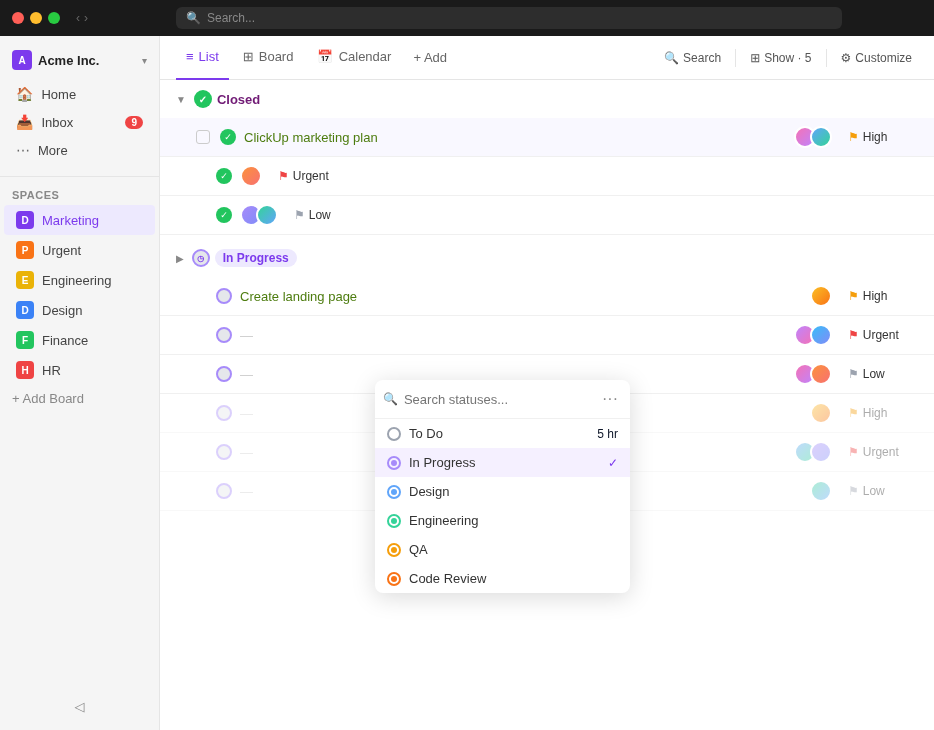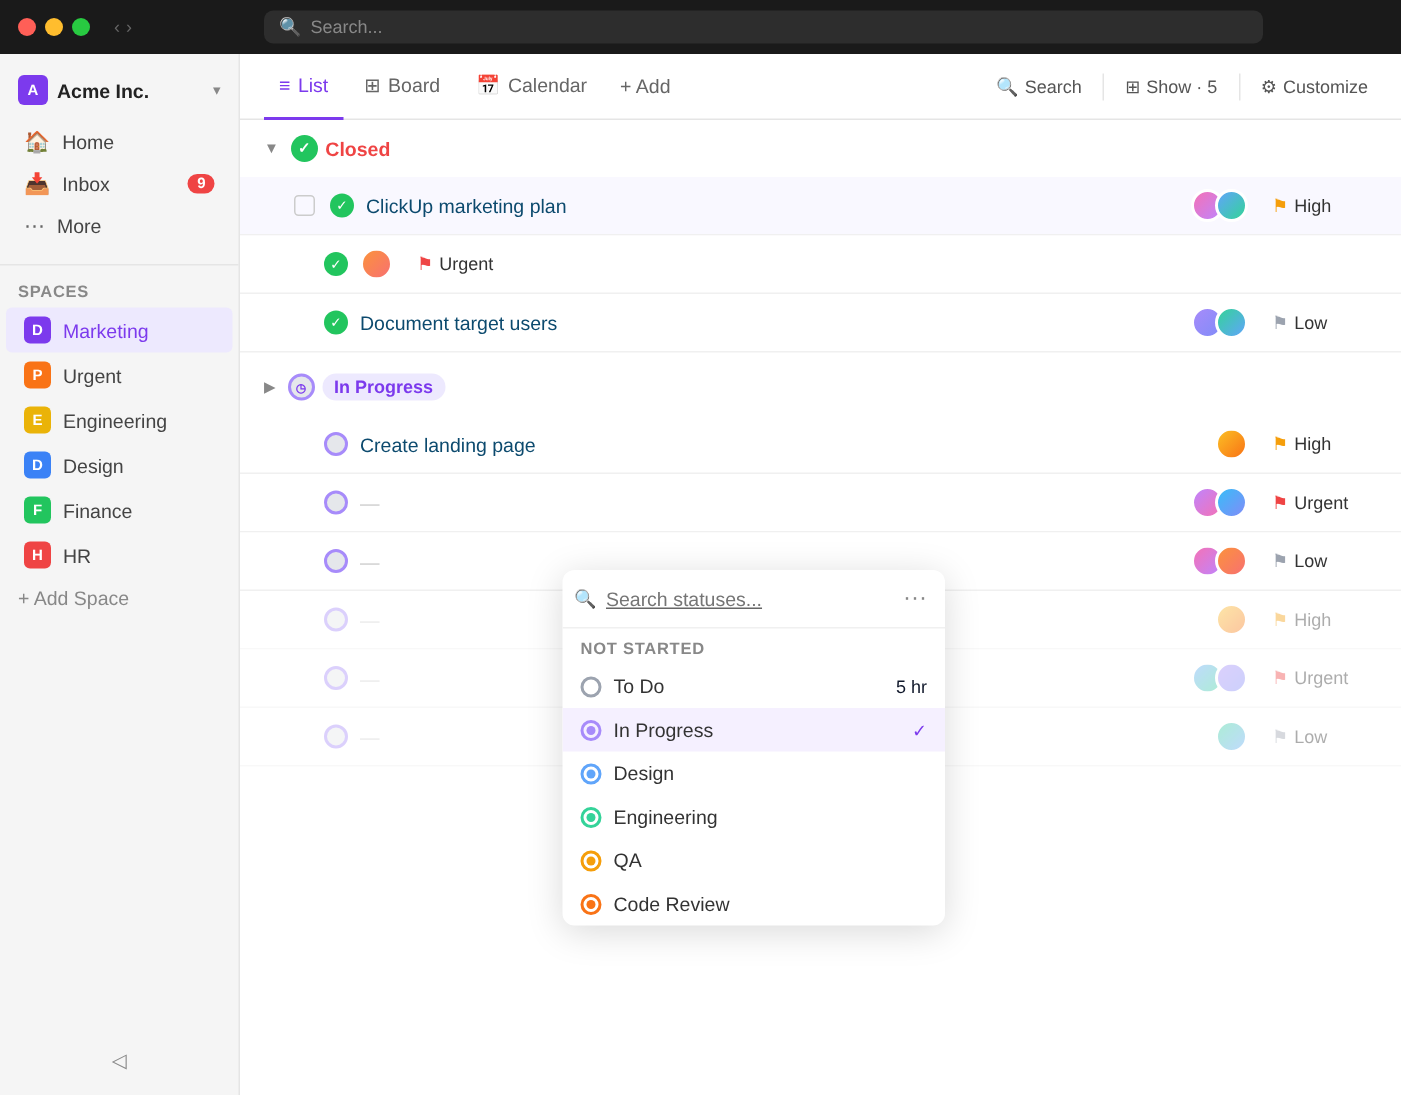--- a/index.html
+++ b/index.html
@@ -61,30 +61,30 @@
     .separator { width: 1px; height: 18px; background: #e5e5e5; }
 
     
     .list-content { flex: 1; overflow-y: auto; position: relative; }
     .section-header { display: flex; align-items: center; gap: 8px; padding: 10px 16px; cursor: pointer; }
     .section-toggle { color: #888; font-size: 10px; }
     .status-badge { display: flex; align-items: center; gap: 5px; font-size: 13px; font-weight: 600; }
     .status-icon { width: 18px; height: 18px; border-radius: 50%; display: flex; align-items: center; justify-content: center; font-size: 10px; }
     .status-closed { background: #22c55e; color: white; }
     .status-inprogress { background: #e5e7eb; border: 2px solid #a78bfa; color: #7c3aed; }
-    .status-text-closed { color: #ef4444; }
+    .status-text-closed { color: #701a75; }
     .status-text-inprogress { color: #7c3aed; background: #ede9fe; padding: 2px 8px; border-radius: 10px; font-size: 12px; }
 
     
     .task-row { display: flex; align-items: center; padding: 8px 16px 8px 36px; border-bottom: 1px solid #f0f0f0; gap: 8px; background: white; position: relative; }
     .task-row.highlighted { background: #f9f8ff; }
     .task-checkbox { width: 16px; height: 16px; border-radius: 50%; background: #22c55e; display: flex; align-items: center; justify-content: center; flex-shrink: 0; }
     .task-checkbox-inprogress { width: 16px; height: 16px; border-radius: 50%; background: #e5e7eb; border: 2px solid #a78bfa; display: flex; align-items: center; justify-content: center; flex-shrink: 0; }
     .check-icon { color: white; font-size: 9px; }
-    .task-name { flex: 1; font-size: 13px; color: #0c4a6e; }
+    .task-name { flex: 1; font-size: 13px; color: #4d7c0f; }
     .task-avatars { display: flex; margin-right: 8px; }
     .task-avatar { width: 22px; height: 22px; border-radius: 50%; border: 2px solid white; margin-left: -6px; }
     .task-avatar:first-child { margin-left: 0; }
     .avatar-1 { background: linear-gradient(135deg, #f472b6, #c084fc); }
     .avatar-2 { background: linear-gradient(135deg, #60a5fa, #34d399); }
     .avatar-3 { background: linear-gradient(135deg, #fb923c, #f87171); }
     .avatar-4 { background: linear-gradient(135deg, #a78bfa, #818cf8); }
     .avatar-5 { background: linear-gradient(135deg, #34d399, #60a5fa); }
     .avatar-6 { background: linear-gradient(135deg, #fbbf24, #f97316); }
     .avatar-7 { background: linear-gradient(135deg, #c084fc, #f472b6); }
@@ -92,21 +92,21 @@
     .priority-flag { display: flex; align-items: center; gap: 4px; font-size: 12px; min-width: 70px; justify-content: flex-start; }
     .flag-high { color: #f59e0b; }
     .flag-urgent { color: #ef4444; }
     .flag-low { color: #9ca3af; }
     .task-checkbox-wrap { display: flex; align-items: center; gap: 6px; }
     .row-checkbox { width: 14px; height: 14px; border: 1.5px solid #ccc; border-radius: 3px; flex-shrink: 0; margin-right: 4px; }
 
     
     .dropdown-overlay { position: absolute; top: 300px; left: 215px; width: 255px; background: white; border-radius: 8px; box-shadow: 0 4px 24px rgba(0,0,0,0.15); z-index: 100; overflow: hidden; }
     .dropdown-search { padding: 8px; border-bottom: 1px solid #f0f0f0; display: flex; align-items: center; gap: 6px; }
-    .dropdown-search-input { flex: 1; border: none; outline: none; font-size: 13px; color: #666; background: transparent; text-decoration: underline; }
+    .dropdown-search-input { flex: 1; border: none; outline: none; font-size: 13px; color: #666; background: transparent; }
     .dropdown-more { color: #888; font-size: 16px; cursor: pointer; padding: 2px 4px; }
     .dropdown-section-label { padding: 8px 12px 4px; font-size: 11px; font-weight: 600; color: #888; text-transform: uppercase; letter-spacing: 0.5px; }
     .dropdown-item { display: flex; align-items: center; gap: 8px; padding: 7px 12px; cursor: pointer; font-size: 13px; color: #333; }
     .dropdown-item.selected { background: #f5f0ff; }
     .dropdown-item-check { margin-left: auto; color: #7c3aed; font-size: 12px; }
     .status-dot { width: 14px; height: 14px; border-radius: 50%; flex-shrink: 0; display: flex; align-items: center; justify-content: center; }
     .todo-dot { border: 2px solid #9ca3af; background: transparent; }
     .inprogress-dot { border: 2px solid #a78bfa; background: transparent; display: flex; align-items: center; justify-content: center; }
     .inprogress-dot::after { content: ''; width: 6px; height: 6px; background: #a78bfa; border-radius: 50%; }
     .design-dot { border: 2px solid #60a5fa; background: transparent; display: flex; align-items: center; justify-content: center; }
@@ -190,21 +190,21 @@
     </div>
     <div class="space-item">
       <div class="space-dot dot-green2">F</div>
       <span>Finance</span>
     </div>
     <div class="space-item">
       <div class="space-dot dot-red2">H</div>
       <span>HR</span>
     </div>
 
-    <div class="add-space">+ Add Space</div>
+    <div class="add-space">+ Add Board</div>
 
     <div style="flex:1;"></div>
     <div class="sidebar-collapse">
       <span>◁</span>
     </div>
   </div>
 
   <div class="content">
 
     <div class="content-header">
@@ -285,21 +285,20 @@
         </div>
       </div>
 
       <div class="task-row">
         <div class="task-checkbox-wrap">
           <div style="width:14px;"></div>
           <div class="task-checkbox">
               <span class="check-icon">✓</span>
             </div>
         </div>
-        <span class="task-name">Document target users</span>
         <div class="task-avatars">
           <div class="task-avatar avatar-4"></div>
           <div class="task-avatar avatar-5"></div>
         </div>
         <div class="priority-flag">
           <span class="flag-low">⚑</span>
           <span>Low</span>
         </div>
       </div>
 
@@ -404,21 +403,20 @@
         </div>
       </div>
 
       <div class="dropdown-overlay">
         <div class="dropdown-search">
           <span style="color:#aaa;font-size:12px;">🔍</span>
           <input class="dropdown-search-input" type="text" placeholder="Search statuses..." style="">
           <span class="dropdown-more">···</span>
         </div>
 
-        <div class="dropdown-section-label">NOT STARTED</div>
 
         <div class="dropdown-item">
           <div class="status-dot todo-dot"></div>
           <span>To Do</span>
           <span class="todo-time">5 hr</span>
         </div>
 
 
         <div class="dropdown-item selected">
           <div class="status-dot inprogress-dot"></div>

